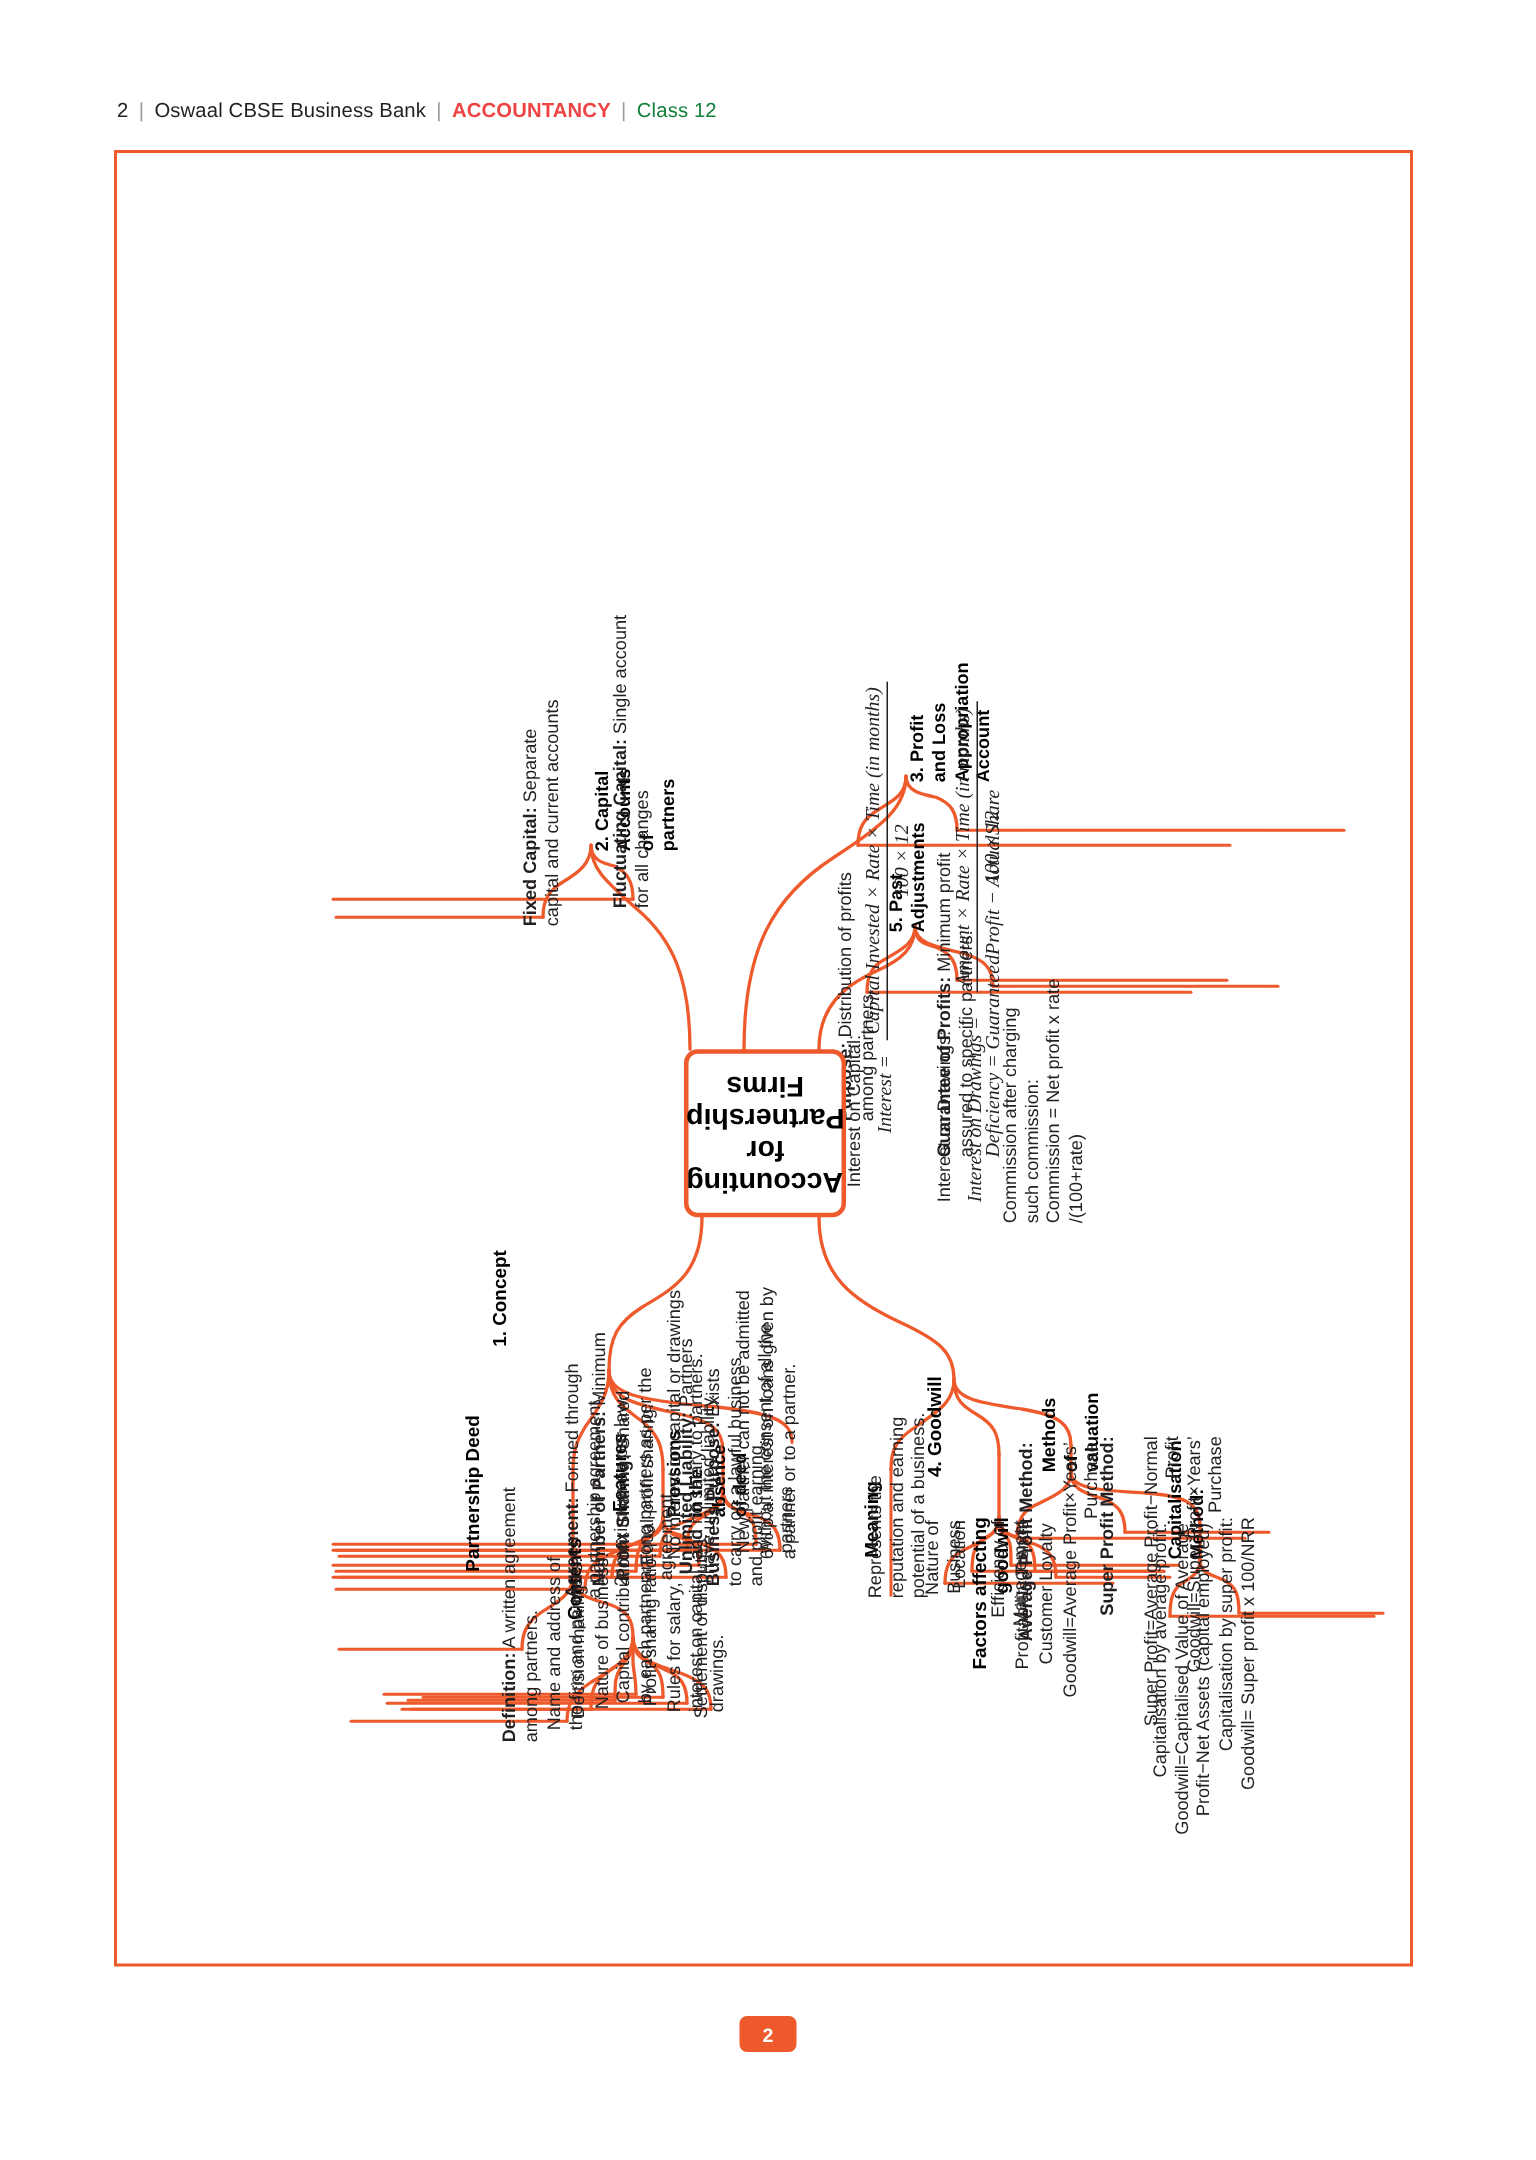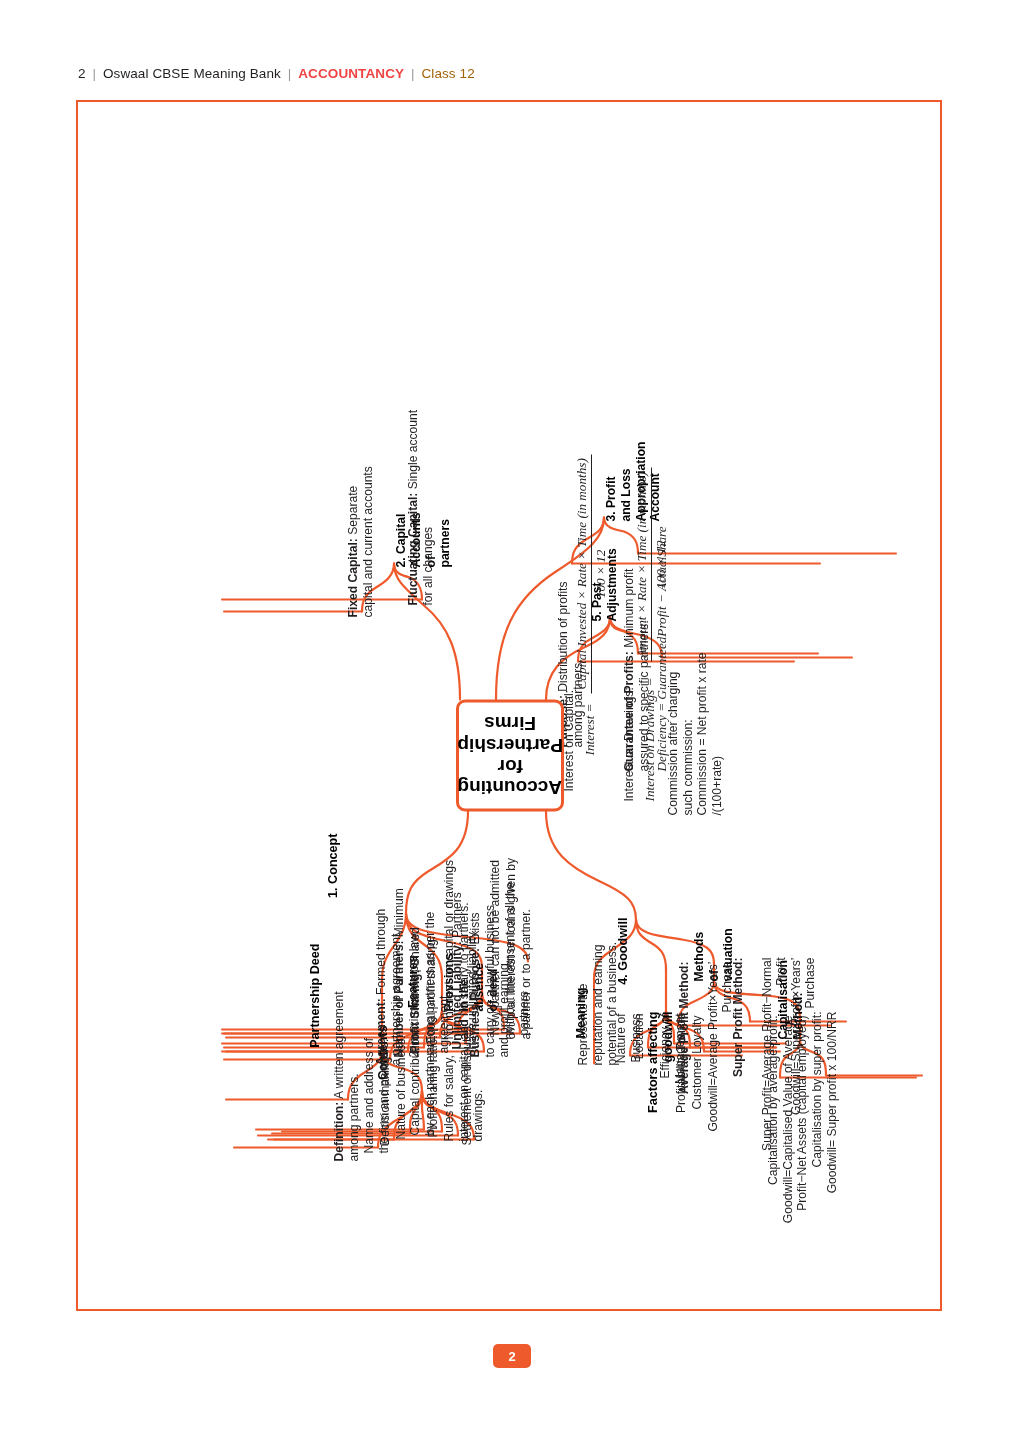--- a/index.html
+++ b/index.html
@@ -5,21 +5,21 @@
   html,body{margin:0;padding:0;background:#ffffff;}
   body{width:1024px;height:1440px;position:relative;overflow:hidden;
        font-family:"Liberation Sans",sans-serif;color:#231f20;}
 
   
   .hdr{position:absolute;left:78px;top:66px;font-size:13.5px;letter-spacing:.1px;
        white-space:nowrap;}
   .hdr .sep{color:#9a9a9a;padding:0 3px;}
   .hdr .plain{color:#231f20;}
   .hdr .bold{color:#ef4444;font-weight:bold;}
-  .hdr .cls{color:#a16207;}
+  .hdr .cls{color:#15803d;}
 
   
   .frame{position:absolute;left:76px;top:100px;width:866px;height:1211px;
          border:2px solid #ee5a2b;box-sizing:border-box;}
 
   
   .pgbadge{position:absolute;left:493px;top:1344px;width:38px;height:24px;
            background:#ee5a2b;border-radius:5px;color:#fff;font-size:13px;
            font-weight:bold;display:flex;align-items:center;justify-content:center;}
 
@@ -50,21 +50,21 @@
   .frac .den{display:block;text-align:center;padding-top:1px;font-style:italic;}
   .fraceq{position:absolute;font-family:"Liberation Serif",serif;font-style:italic;
           font-size:13.2px;z-index:4;white-space:nowrap;}
 </style>
 </head>
 <body>
 
 <div class="hdr">
   <span>2</span>
   <span class="sep">|</span>
-  <span class="plain">Oswaal CBSE Meaning Bank</span>
+  <span class="plain">Oswaal CBSE Business Bank</span>
   <span class="sep">|</span>
   <span class="bold">ACCOUNTANCY</span>
   <span class="sep">|</span>
   <span class="cls">Class 12</span>
 </div>
 
 <div class="frame"></div>
 
 <div class="mapwrap">
 <div class="map">

